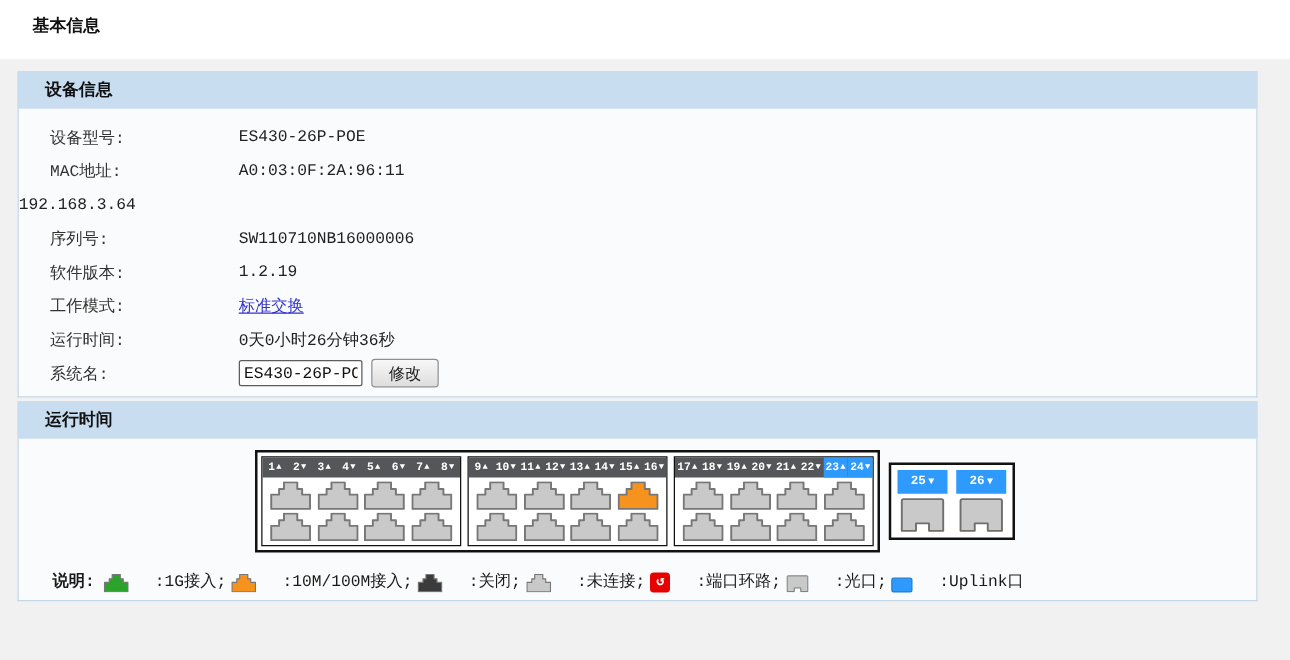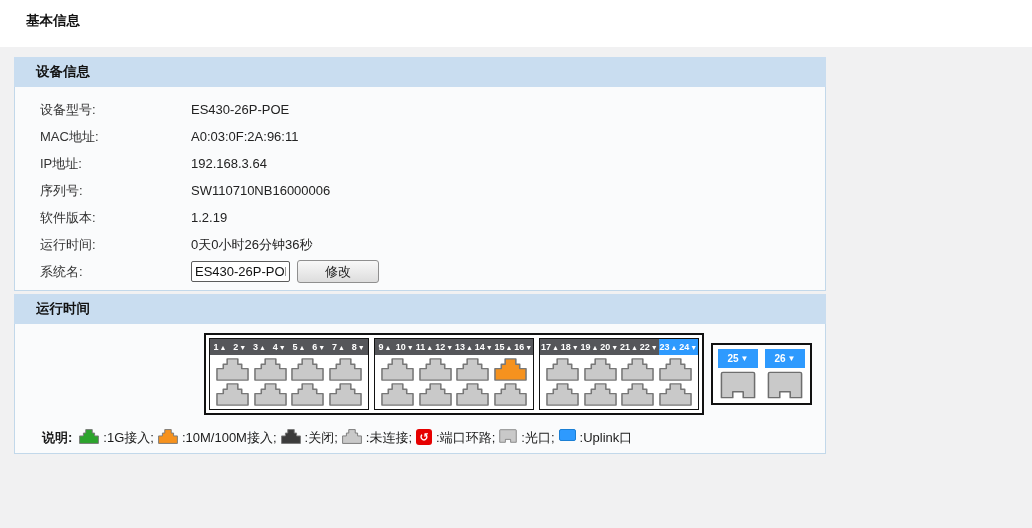--- a/index.html
+++ b/index.html
@@ -6,21 +6,21 @@
   html,body { width:1032px; height:528px; }
   body {
     font-family:"Liberation Sans","DejaVu Sans",sans-serif;
     background:#f1f1f2; color:#1a1a1a; font-size:13px;
   }
   .page { width:1032px; height:528px; overflow:hidden; position:relative; }
 
   .topbar { height:47px; background:#ffffff; padding:12px 0 0 26px; }
   .page-title { font-size:13.5px; font-weight:bold; color:#111; }
 
-  .panel { width:812px; margin-left:14px; }
+  .panel { width:992px; margin-left:14px;font-family:Liberation Mono, monospace; }
   .panel-device { margin-top:10px; }
   .panel-ports  { margin-top:3px; }
   .panel-header {
     height:30px; background:#c9ddf0; border:1px solid #c9ddf0;
     display:flex; align-items:center; padding-left:21px;
     font-weight:bold; font-size:13.5px; color:#111;
   }
   .panel-body {
     background:#fafbfc; border:1px solid #c2d8ea; border-top:none;
   }
@@ -30,21 +30,21 @@
   .info-row { height:27px; display:flex; align-items:center; }
   .info-label { padding-left:25px; width:176px; color:#333; }
   .info-value { color:#222; }
   .info-link { color:#3333cc; text-decoration:underline; cursor:pointer; }
   .sys-wrap { display:flex; align-items:center; }
   .sys-input {
     width:99px; height:21px; border:1px solid #5c5c5c; border-radius:2px;
     font-family:inherit; font-size:13px; padding:0 3px; background:#fff; color:#111;
   }
   .modify-btn {
-    margin-left:7px; height:23px; padding:0 27px; font-family:inherit; font-size:13px;
+    margin-left:7px; height:23px; padding:0 13px; font-family:inherit; font-size:13px;
     background:linear-gradient(#f8f8f8,#dddddd); border:1px solid #8f8f8f;
     border-radius:3px; color:#222; cursor:pointer;
   }
   .range-hint { margin-left:10px; background:#cfe8fb; padding:3px 6px; color:#222; }
 
   
   .ports-body { padding-bottom:6px; min-height:129px; }
   .ports-row { display:flex; align-items:flex-start; padding:9px 0 0 189px; }
   .main-panel { border:2px solid #111; background:#fff; padding:3px; display:flex; gap:5px; }
   .pgroup { border:1px solid #111; width:160px; background:#fff; }
@@ -67,21 +67,21 @@
   .sfp-unit { display:flex; flex-direction:column; align-items:center; gap:3px; }
   .sfp-header {
     width:40px; height:19px; background:#2e9afe; color:#fff;
     font-size:10px; font-weight:bold;
     display:flex; align-items:center; justify-content:center; gap:2px;
   }
   .sfp-header .hdr-arrow { font-size:8px; }
 
   .legend { display:flex; align-items:center; margin:14px 0 0 27px; gap:4px; }
   .legend-label { font-weight:bold; margin-right:3px; }
-  .legend-item { display:flex; align-items:flex-start; gap:4px; }
+  .legend-item { display:flex; align-items:flex-end; gap:21px; }
   .legend-item svg { display:block; }
   .loop-icon {
     width:16px; height:16px; border-radius:3px; background:#e60000;
     color:#fff; font-size:11px; font-weight:bold;
     display:flex; align-items:center; justify-content:center; line-height:1;
   }
   .uplink-icon { width:17px; height:12px; border-radius:2px; background:#2e9afe; border:1px solid #1b7fd4; }
 </style>
 </head>
 <body>
@@ -98,30 +98,33 @@
       <div id="device-rows">
           <div class="info-row">
             <span class="info-label">设备型号:</span>
             <span class="info-value">ES430-26P-POE</span>
           </div>
           <div class="info-row">
             <span class="info-label">MAC地址:</span>
             <span class="info-value">A0:03:0F:2A:96:11</span>
           </div>
           <div class="info-row">
-            <span class="info-label">IP地址:</span>
             <span class="info-value">192.168.3.64</span>
           </div>
           <div class="info-row">
             <span class="info-label">序列号:</span>
             <span class="info-value">SW110710NB16000006</span>
           </div>
           <div class="info-row">
             <span class="info-label">软件版本:</span>
             <span class="info-value">1.2.19</span>
+          </div>
+          <div class="info-row">
+            <span class="info-label">工作模式:</span>
+            <a class="info-value info-link">标准交换</a>
           </div>
           <div class="info-row">
             <span class="info-label">运行时间:</span>
             <span class="info-value">0天0小时26分钟36秒</span>
           </div>
         </div>
       <div class="info-row">
         <span class="info-label">系统名:</span>
         <span class="info-value sys-wrap">
           <input class="sys-input" type="text" value="ES430-26P-POE" style="">

